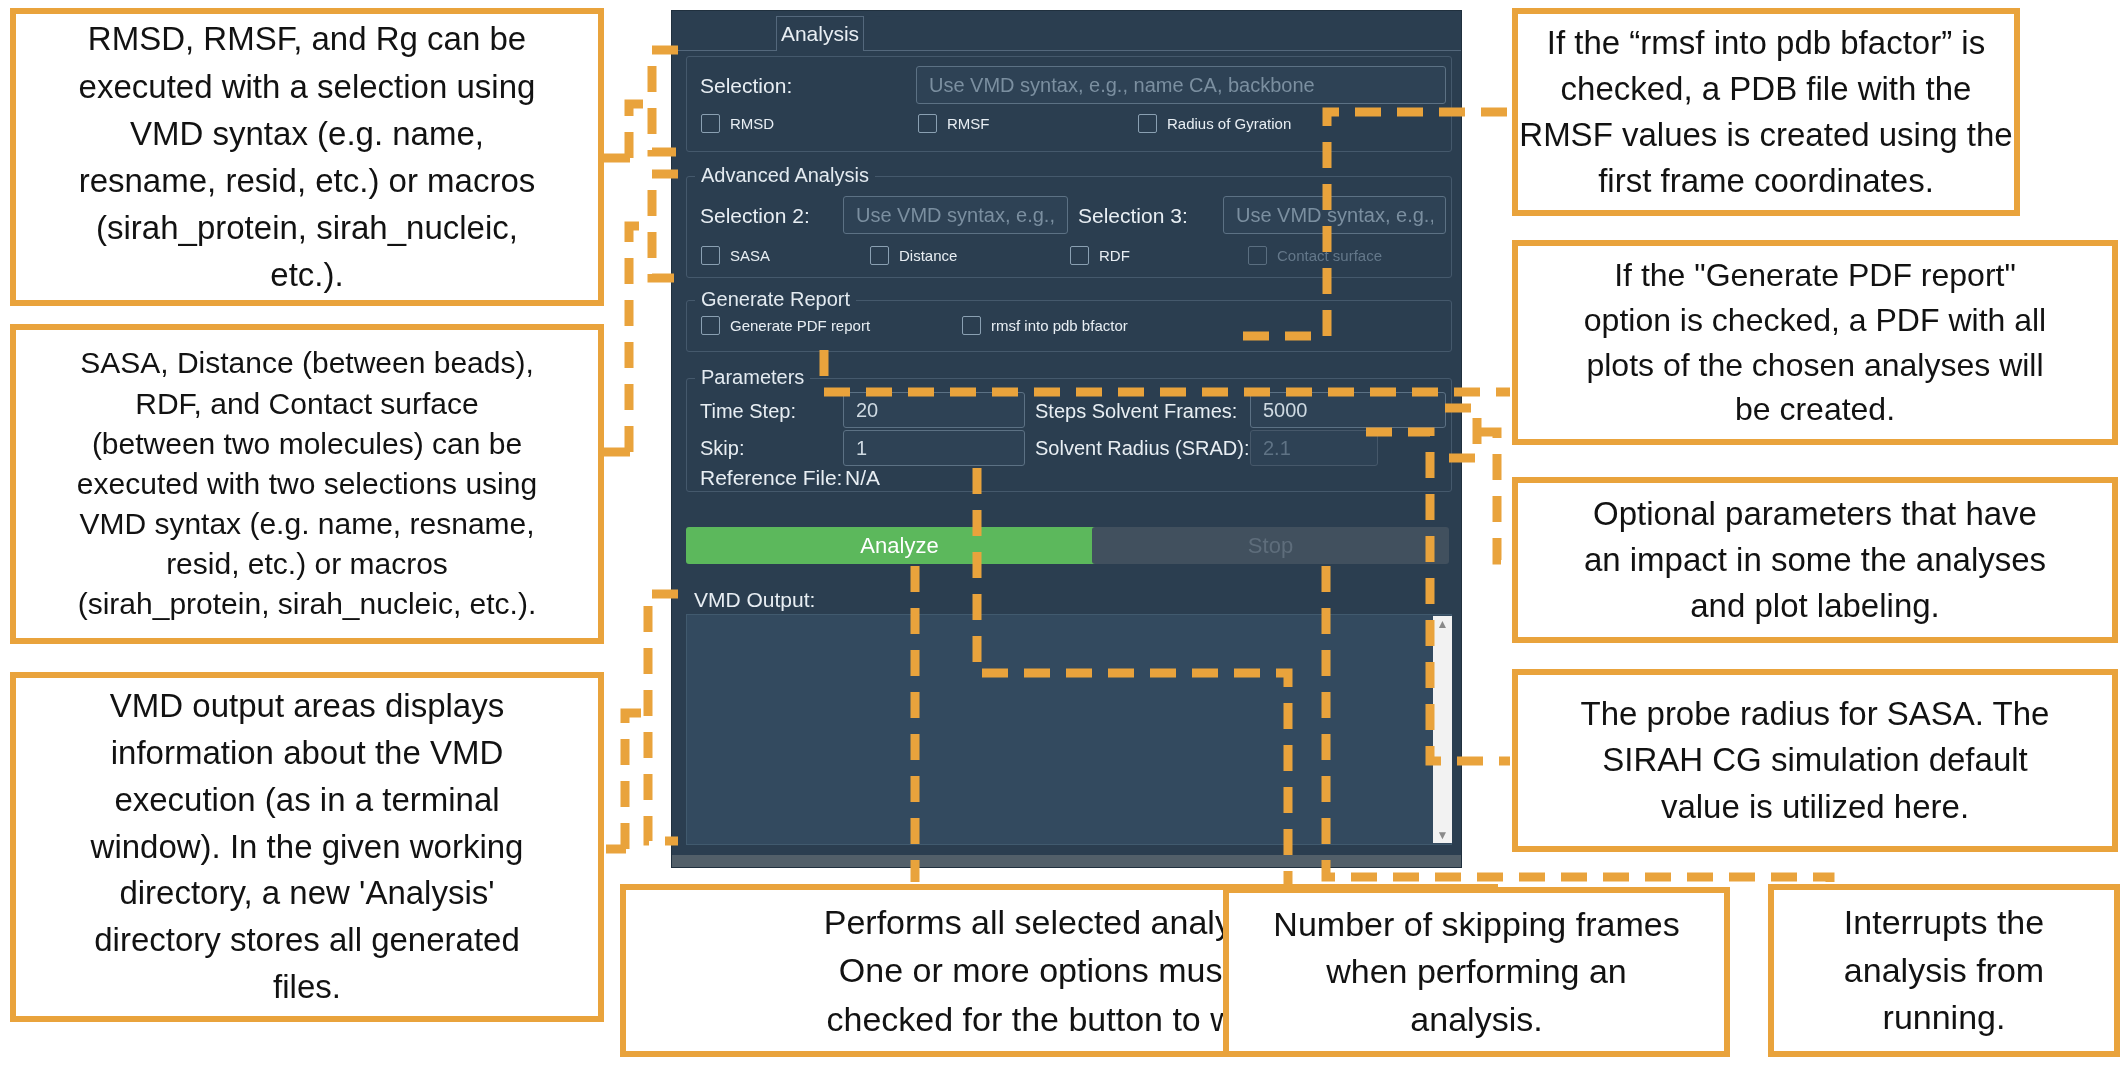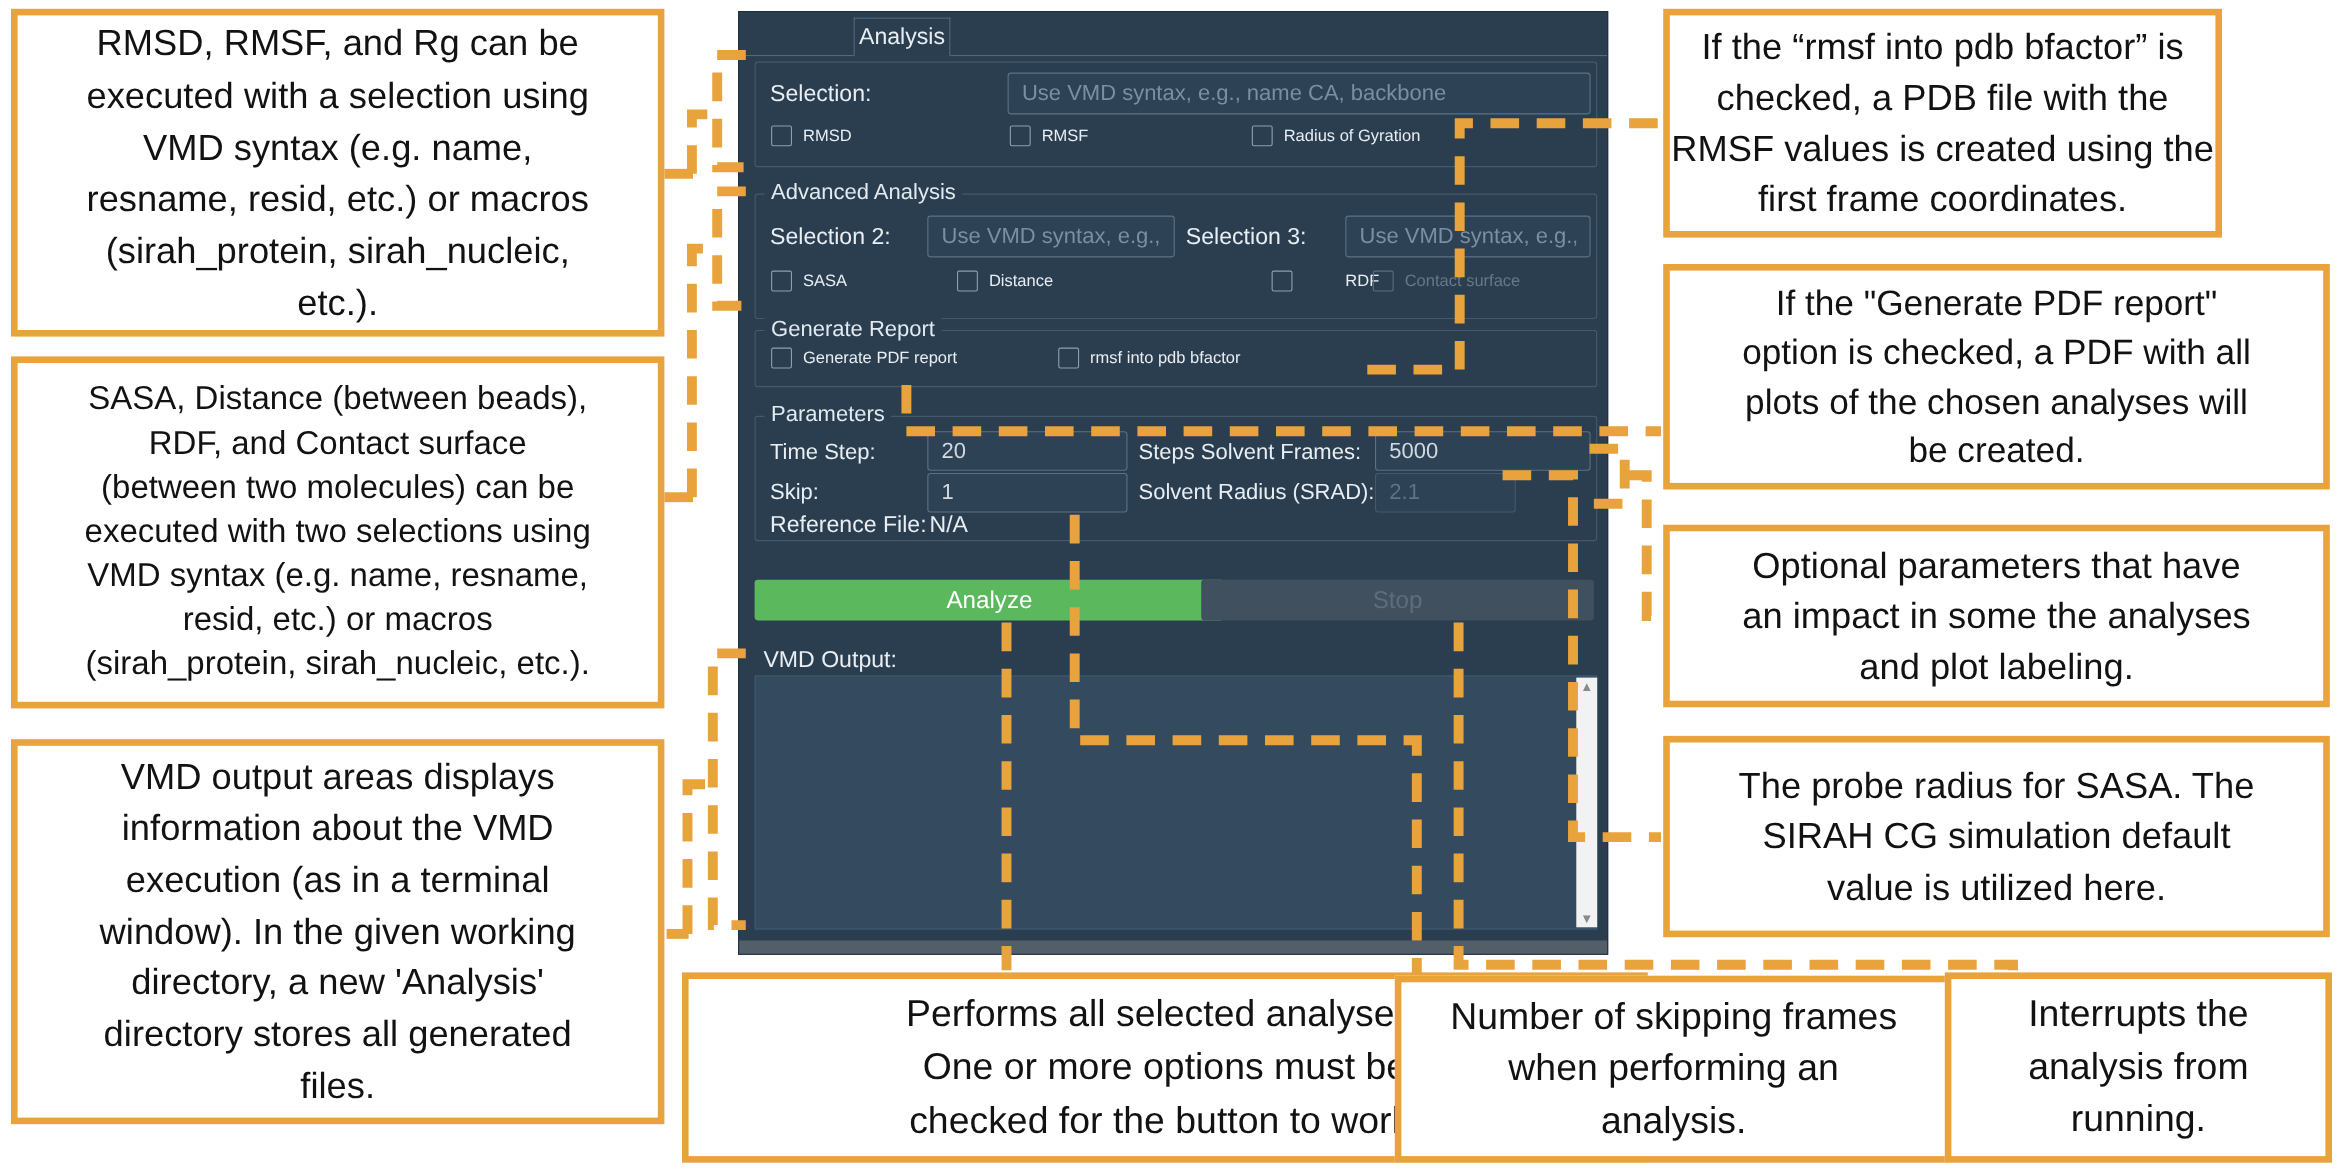--- a/index.html
+++ b/index.html
@@ -70,36 +70,36 @@
   </div>
   <div class="cb" style="left:918px;top:114px;">
     <span class="box"></span>
     <span class="cblabel">RMSF</span>
   </div>
   <div class="cb" style="left:1138px;top:114px;">
     <span class="box"></span>
     <span class="cblabel">Radius of Gyration</span>
   </div>
 
-  <div class="groupbox" style="left:686px;top:176px;width:766px;height:114px;">
+  <div class="groupbox" style="left:686px;top:176px;width:766px;height:102px;">
     <span class="grouplabel">Advanced Analysis</span>
   </div>
   <div class="uilabel" style="left:700px;top:204px;">Selection 2:</div>
   <input class="tinput" style="left: 843px; top: 196px; width: 225px; height: 38px;" readonly="" placeholder="Use VMD syntax, e.g., name CA">
   <div class="uilabel" style="left:1078px;top:204px;">Selection 3:</div>
   <input class="tinput" style="left: 1223px; top: 196px; width: 223px; height: 38px;" readonly="" placeholder="Use VMD syntax, e.g., name CA">
   <div class="cb" style="left:701px;top:246px;">
     <span class="box"></span>
     <span class="cblabel">SASA</span>
   </div>
   <div class="cb" style="left:870px;top:246px;">
     <span class="box"></span>
     <span class="cblabel">Distance</span>
   </div>
-  <div class="cb" style="left:1156px;top:246px;gap:38px;">
+  <div class="cb" style="left:1070px;top:246px;">
     <span class="box"></span>
     <span class="cblabel">RDF</span>
   </div>
   <div class="cb disabled" style="left:1248px;top:246px;">
     <span class="box"></span>
     <span class="cblabel">Contact surface</span>
   </div>
 
   <div class="groupbox" style="left:686px;top:300px;width:766px;height:52px;">
     <span class="grouplabel">Generate Report</span>
@@ -170,21 +170,21 @@
   <div class="callout" style="left:1512px;top:477px;width:606px;height:166px;font-size:33px;line-height:1.4;">Optional parameters that have
 an impact in some the analyses
 and plot labeling.</div>
   <div class="callout" style="left:1512px;top:669px;width:606px;height:183px;font-size:33px;line-height:1.4;">The probe radius for SASA.  The
 SIRAH CG simulation default
 value is utilized here.</div>
 
   <div class="callout" style="left:620px;top:884px;width:878px;height:173px;font-size:34px;line-height:1.42;">Performs all selected analyses.
 One or more options must be
 checked for the button to work.</div>
-  <div class="callout" style="left:1268px;top:887px;width:507px;height:170px;font-size:34px;line-height:1.4;">Number of skipping frames
+  <div class="callout" style="left:1223px;top:887px;width:507px;height:170px;font-size:34px;line-height:1.4;">Number of skipping frames
 when performing an
 analysis.</div>
   <div class="callout" style="left:1768px;top:884px;width:352px;height:173px;font-size:34px;line-height:1.4;">Interrupts the
 analysis from
 running.</div>
 
   <svg id="connectors" width="2126" height="1065" viewBox="0 0 2126 1065">
     <line class="solid" x1="604" y1="158" x2="630" y2="158"></line>
     <polyline class="dash" points="629,158 629,104 652,104"></polyline>
     <polyline class="dash" points="678,50 652,50 652,152 678,152"></polyline>

